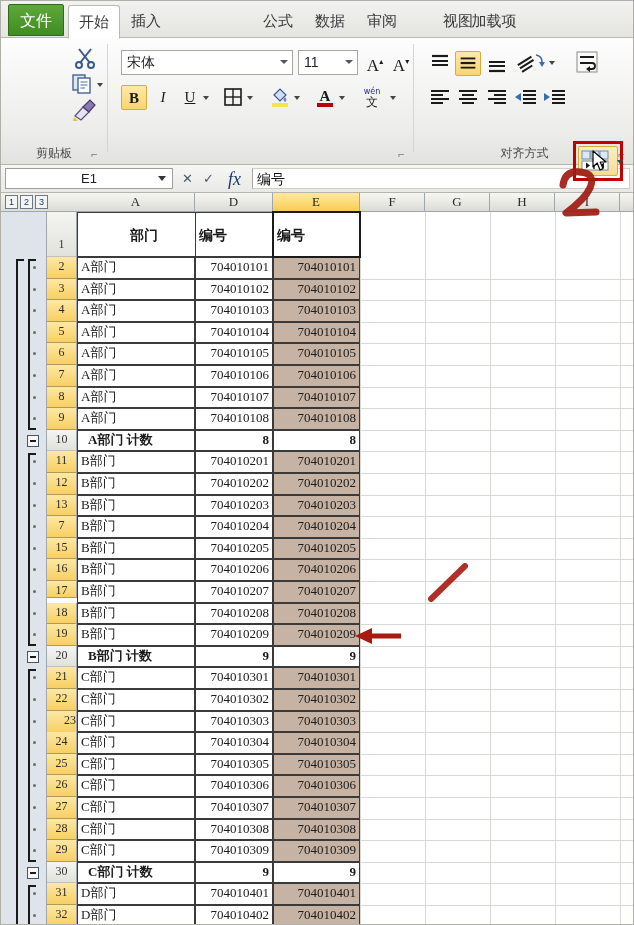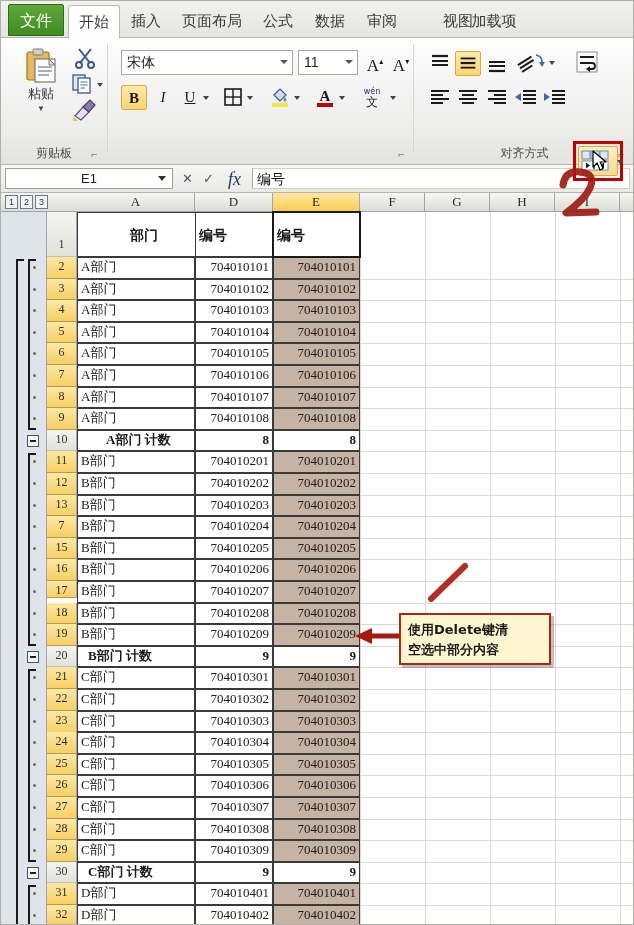--- a/index.html
+++ b/index.html
@@ -331,46 +331,30 @@
 </style>
 </head>
 <body>
 
 <div id="app">
 
   <div class="tabbar" id="tabbar">
       <div class="tab file" style="left: 8px; width: 56px; text-align: center; padding: 0px;"><span>文件</span></div>
       <div class="tab active" style="left: 68px; width: 52px; text-align: center; padding: 0px;"><span>开始</span></div>
       <div class="tab" style="left: 120px; width: 52px; text-align: center; padding: 0px;"><span>插入</span></div>
-      <div class="tab" style="left: 172px; width: 80px; text-align: center; padding: 0px;"><span>页面布局</span></div>
       <div class="tab" style="left: 252px; width: 52px; text-align: center; padding: 0px;"><span>公式</span></div>
       <div class="tab" style="left: 304px; width: 52px; text-align: center; padding: 0px;"><span>数据</span></div>
       <div class="tab" style="left: 356px; width: 52px; text-align: center; padding: 0px;"><span>审阅</span></div>
       <div class="tab" style="left: 432px; width: 52px; text-align: center; padding: 0px;"><span>视图</span></div>
       <div class="tab" style="left: 460px; width: 68px; text-align: center; padding: 0px;"><span>加载项</span></div>
     </div>
 
   <div class="ribbon">
 
     <div class="grp g-clip">
-      <div class="paste-btn">
-        <div class="paste-ico">
-          <svg width="34" height="36" viewBox="0 0 34 36">
-            <rect x="3" y="4" width="22" height="28" rx="2" fill="#e8b860" stroke="#9c7420" stroke-width="1.2"></rect>
-            <rect x="9" y="1" width="10" height="6" rx="1.5" fill="#cfcfc8" stroke="#7a7a72" stroke-width="1"></rect>
-            <rect x="11" y="11" width="20" height="23" fill="#ffffff" stroke="#7a7a72" stroke-width="1.2"></rect>
-            <path d="M25 11 L31 17 L25 17 Z" fill="#dedede" stroke="#7a7a72" stroke-width="1"></path>
-            <line x1="14" y1="19" x2="28" y2="19" stroke="#6a86b0" stroke-width="1.3"></line>
-            <line x1="14" y1="23" x2="28" y2="23" stroke="#6a86b0" stroke-width="1.3"></line>
-            <line x1="14" y1="27" x2="25" y2="27" stroke="#6a86b0" stroke-width="1.3"></line>
-          </svg>
-        </div>
-        <div class="paste-lbl">粘贴</div>
-        <div class="paste-caret">▼</div>
-      </div>
 
       <div class="mini-btn" style="left:73px; top:8px; width:24px; height:24px;">
         <svg width="24" height="24" viewBox="0 0 24 24">
           <line x1="6" y1="3" x2="17" y2="17" stroke="#3a5a8a" stroke-width="2"></line>
           <line x1="18" y1="3" x2="7" y2="17" stroke="#3a5a8a" stroke-width="2"></line>
           <circle cx="6" cy="19" r="3" fill="none" stroke="#3a5a8a" stroke-width="2"></circle>
           <circle cx="18" cy="19" r="3" fill="none" stroke="#3a5a8a" stroke-width="2"></circle>
         </svg>
       </div>
 
@@ -663,21 +647,21 @@
         <div class="cell bordered left " style="left:77px; top:193.59999999999997px; width:118px; height:21.6px;line-height:18.6px;">A部门</div>
         <div class="cell bordered right " style="left:195px; top:193.59999999999997px; width:78px; height:21.6px;line-height:18.6px;">704010107</div>
         <div class="cell bordered right sel" style="left:273px; top:193.59999999999997px; width:87px; height:21.6px;line-height:18.6px;">704010107</div>
         <div class="rowhdr" style="left:47px; top:215.19999999999996px; width:30px; height:21.6px;line-height:19.6px;">9</div>
         <div class="gridline-h" style="left:47px; top:236.79999999999995px; width:587px;"></div>
         <div class="cell bordered left " style="left:77px; top:215.19999999999996px; width:118px; height:21.6px;line-height:18.6px;">A部门</div>
         <div class="cell bordered right " style="left:195px; top:215.19999999999996px; width:78px; height:21.6px;line-height:18.6px;">704010108</div>
         <div class="cell bordered right sel" style="left:273px; top:215.19999999999996px; width:87px; height:21.6px;line-height:18.6px;">704010108</div>
         <div class="rowhdr plain" style="left:47px; top:236.79999999999995px; width:30px; height:21.6px;line-height:19.6px;">10</div>
         <div class="gridline-h" style="left:47px; top:258.4px; width:587px;"></div>
-        <div class="cell bordered left sub" style="left:77px; top:236.79999999999995px; width:118px; height:21.6px;line-height:18.6px;padding-left:28px;">A部门  计数</div>
+        <div class="cell bordered left sub" style="left:77px; top:236.79999999999995px; width:118px; height:21.6px;line-height:18.6px;padding-left:10px;">A部门  计数</div>
         <div class="cell bordered right sub" style="left:195px; top:236.79999999999995px; width:78px; height:21.6px;line-height:18.6px;">8</div>
         <div class="cell bordered right sub" style="left:273px; top:236.79999999999995px; width:87px; height:21.6px;line-height:18.6px;">8</div>
         <div class="rowhdr" style="left:47px; top:258.4px; width:30px; height:21.6px;line-height:19.6px;">11</div>
         <div class="gridline-h" style="left:47px; top:280px; width:587px;"></div>
         <div class="cell bordered left " style="left:77px; top:258.4px; width:118px; height:21.6px;line-height:18.6px;">B部门</div>
         <div class="cell bordered right " style="left:195px; top:258.4px; width:78px; height:21.6px;line-height:18.6px;">704010201</div>
         <div class="cell bordered right sel" style="left:273px; top:258.4px; width:87px; height:21.6px;line-height:18.6px;">704010201</div>
         <div class="rowhdr" style="left:47px; top:280px; width:30px; height:21.6px;line-height:19.6px;">12</div>
         <div class="gridline-h" style="left:47px; top:301.6px; width:587px;"></div>
         <div class="cell bordered left " style="left:77px; top:280px; width:118px; height:21.6px;line-height:18.6px;">B部门</div>
@@ -726,21 +710,21 @@
         <div class="rowhdr" style="left:47px; top:474.4000000000002px; width:30px; height:21.6px;line-height:19.6px;">21</div>
         <div class="gridline-h" style="left:47px; top:496.0000000000002px; width:587px;"></div>
         <div class="cell bordered left " style="left:77px; top:474.4000000000002px; width:118px; height:21.6px;line-height:18.6px;">C部门</div>
         <div class="cell bordered right " style="left:195px; top:474.4000000000002px; width:78px; height:21.6px;line-height:18.6px;">704010301</div>
         <div class="cell bordered right sel" style="left:273px; top:474.4000000000002px; width:87px; height:21.6px;line-height:18.6px;">704010301</div>
         <div class="rowhdr" style="left:47px; top:496.0000000000002px; width:30px; height:21.6px;line-height:19.6px;">22</div>
         <div class="gridline-h" style="left:47px; top:517.6000000000003px; width:587px;"></div>
         <div class="cell bordered left " style="left:77px; top:496.0000000000002px; width:118px; height:21.6px;line-height:18.6px;">C部门</div>
         <div class="cell bordered right " style="left:195px; top:496.0000000000002px; width:78px; height:21.6px;line-height:18.6px;">704010302</div>
         <div class="cell bordered right sel" style="left:273px; top:496.0000000000002px; width:87px; height:21.6px;line-height:18.6px;">704010302</div>
-        <div class="rowhdr" style="left:47px; top:517.6000000000003px; width:30px; height:23px;line-height:19.6px;">23</div>
+        <div class="rowhdr" style="left:47px; top:517.6000000000003px; width:30px; height:23px;line-height:19.6px;text-align:right;">23</div>
         <div class="gridline-h" style="left:47px; top:539.2000000000003px; width:587px;"></div>
         <div class="cell bordered left " style="left:77px; top:517.6000000000003px; width:118px; height:21.6px;line-height:18.6px;">C部门</div>
         <div class="cell bordered right " style="left:195px; top:517.6000000000003px; width:78px; height:21.6px;line-height:18.6px;">704010303</div>
         <div class="cell bordered right sel" style="left:273px; top:517.6000000000003px; width:87px; height:21.6px;line-height:18.6px;">704010303</div>
         <div class="rowhdr" style="left:47px; top:539.2000000000003px; width:30px; height:21.6px;line-height:19.6px;">24</div>
         <div class="gridline-h" style="left:47px; top:560.8000000000003px; width:587px;"></div>
         <div class="cell bordered left " style="left:77px; top:539.2000000000003px; width:118px; height:21.6px;line-height:18.6px;">C部门</div>
         <div class="cell bordered right " style="left:195px; top:539.2000000000003px; width:78px; height:21.6px;line-height:18.6px;">704010304</div>
         <div class="cell bordered right sel" style="left:273px; top:539.2000000000003px; width:87px; height:21.6px;line-height:18.6px;">704010304</div>
         <div class="rowhdr" style="left:47px; top:560.8000000000003px; width:30px; height:21.6px;line-height:19.6px;">25</div>
@@ -824,23 +808,17 @@
       <svg width="55" height="45" viewBox="0 0 55 45">
         <line x1="6" y1="38" x2="40" y2="5" stroke="#a8190f" stroke-width="6" stroke-linecap="round" opacity="0.9"></line>
       </svg>
     </div>
     <div class="callout-arrow">
       <svg width="48" height="22" viewBox="0 0 48 22">
         <line x1="14" y1="11" x2="46" y2="11" stroke="#a8190f" stroke-width="5"></line>
         <path d="M0 11 L17 3 L17 19 Z" fill="#a8190f"></path>
       </svg>
     </div>
-    <div class="callout">
-      <div class="callout-txt">
-        <div>使用Delete键清</div>
-        <div>空选中部分内容</div>
-      </div>
-    </div>
 
   </div>
 
   <div class="outer-frame"></div>
 </div>
 
 </body></html>

